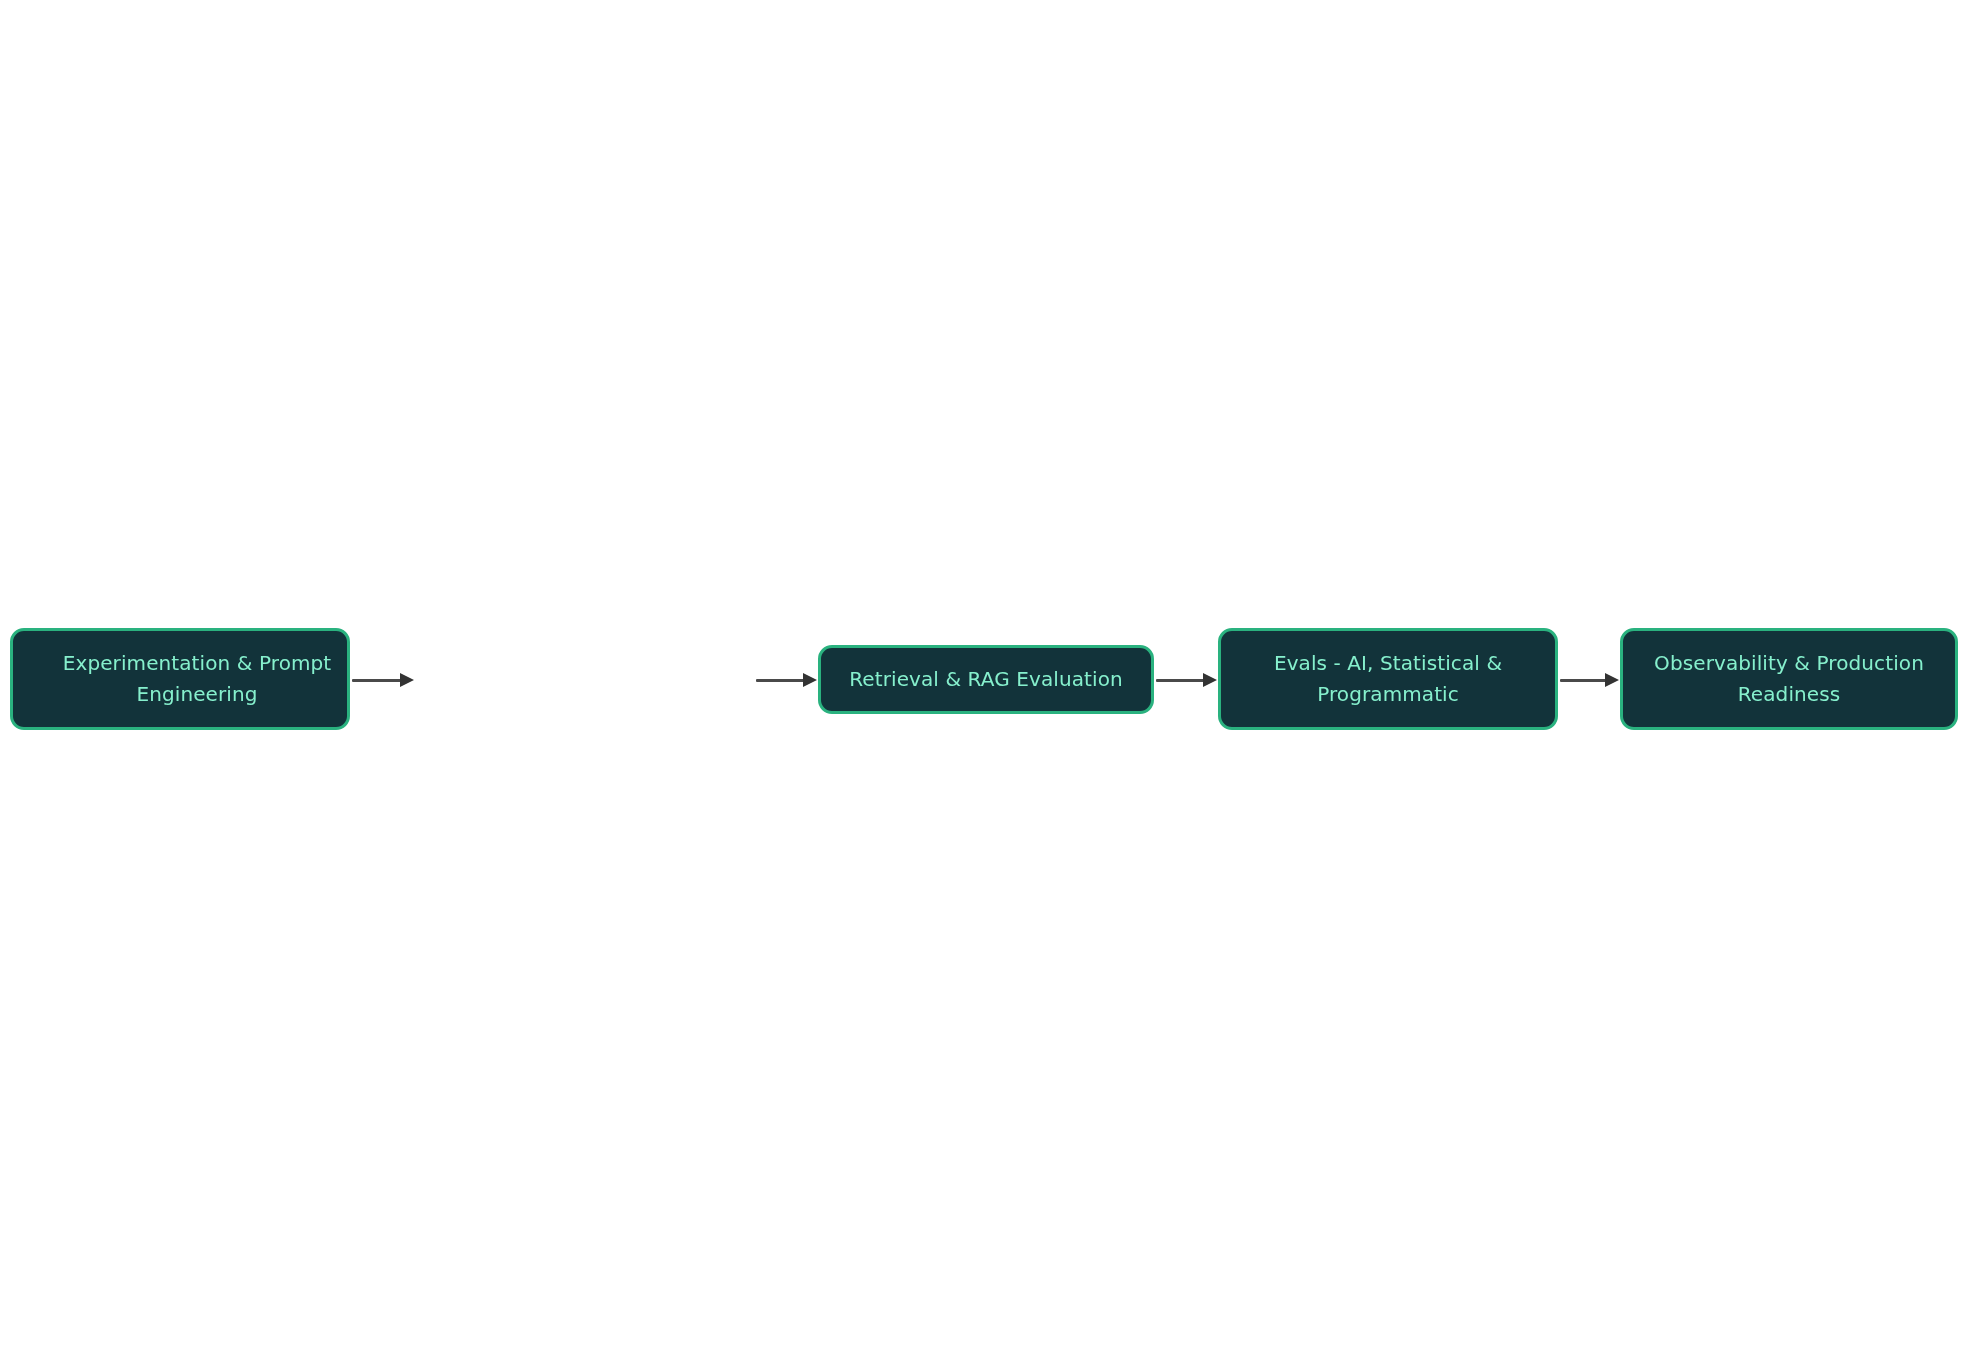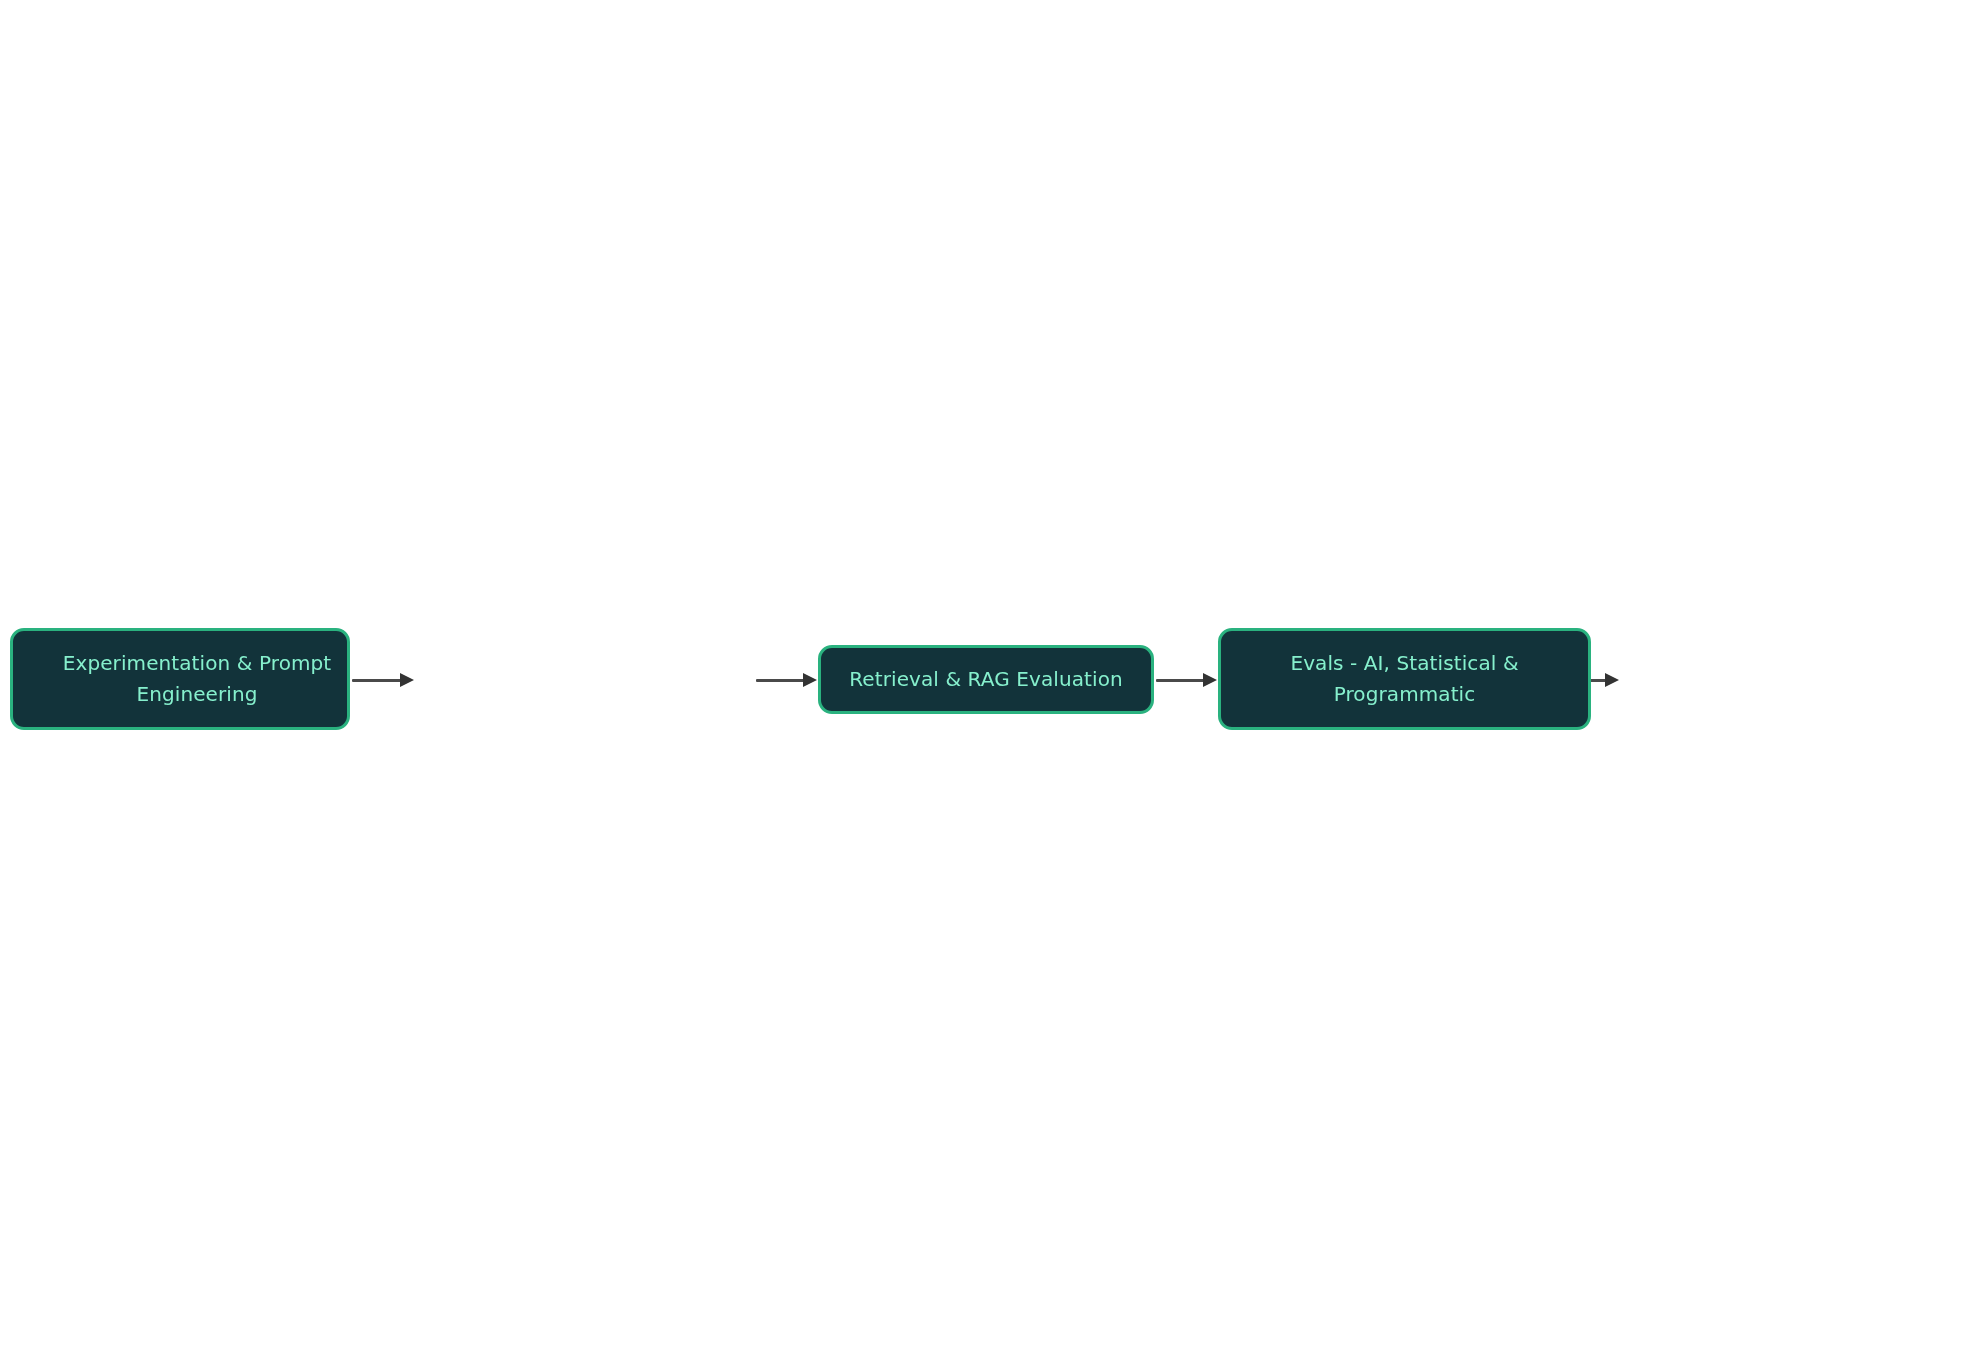--- a/index.html
+++ b/index.html
@@ -92,19 +92,23 @@
   <div class="flow-node" id="node-0-el" style="left: 10px; top: 628px; width: 340px; height: 102px; background: rgb(18, 51, 58); border-color: rgb(42, 178, 127); color: rgb(134, 240, 205); padding-left: 48px;">
     <span>Experimentation &amp; Prompt
 Engineering</span>
   </div>
 
 
   <div class="flow-node" id="node-2-el" style="left: 818px; top: 645px; width: 336px; height: 69px; background: rgb(18, 51, 58); border-color: rgb(42, 178, 127); color: rgb(134, 240, 205);">
     <span>Retrieval &amp; RAG Evaluation</span>
   </div>
 
-  <div class="flow-node" id="node-3-el" style="left: 1218px; top: 628px; width: 373px; height: 102px; background: rgb(18, 51, 58); border-color: rgb(42, 178, 127); color: rgb(134, 240, 205);">
+  <div class="flow-node" id="node-3-el" style="left: 1218px; top: 628px; width: 340px; height: 102px; background: rgb(18, 51, 58); border-color: rgb(42, 178, 127); color: rgb(134, 240, 205);">
     <span>Evals - AI, Statistical &amp;
 Programmatic</span>
   </div>
 
+  <div class="flow-node" id="node-4-el" style="left: 1620px; top: 628px; width: 338px; height: 102px; background: rgb(18, 51, 58); border-color: rgb(42, 178, 127); color: rgb(134, 240, 205);">
+    <span>Observability &amp; Production
+Readiness</span>
+  </div>
 
 </div>
 
 </body></html>

